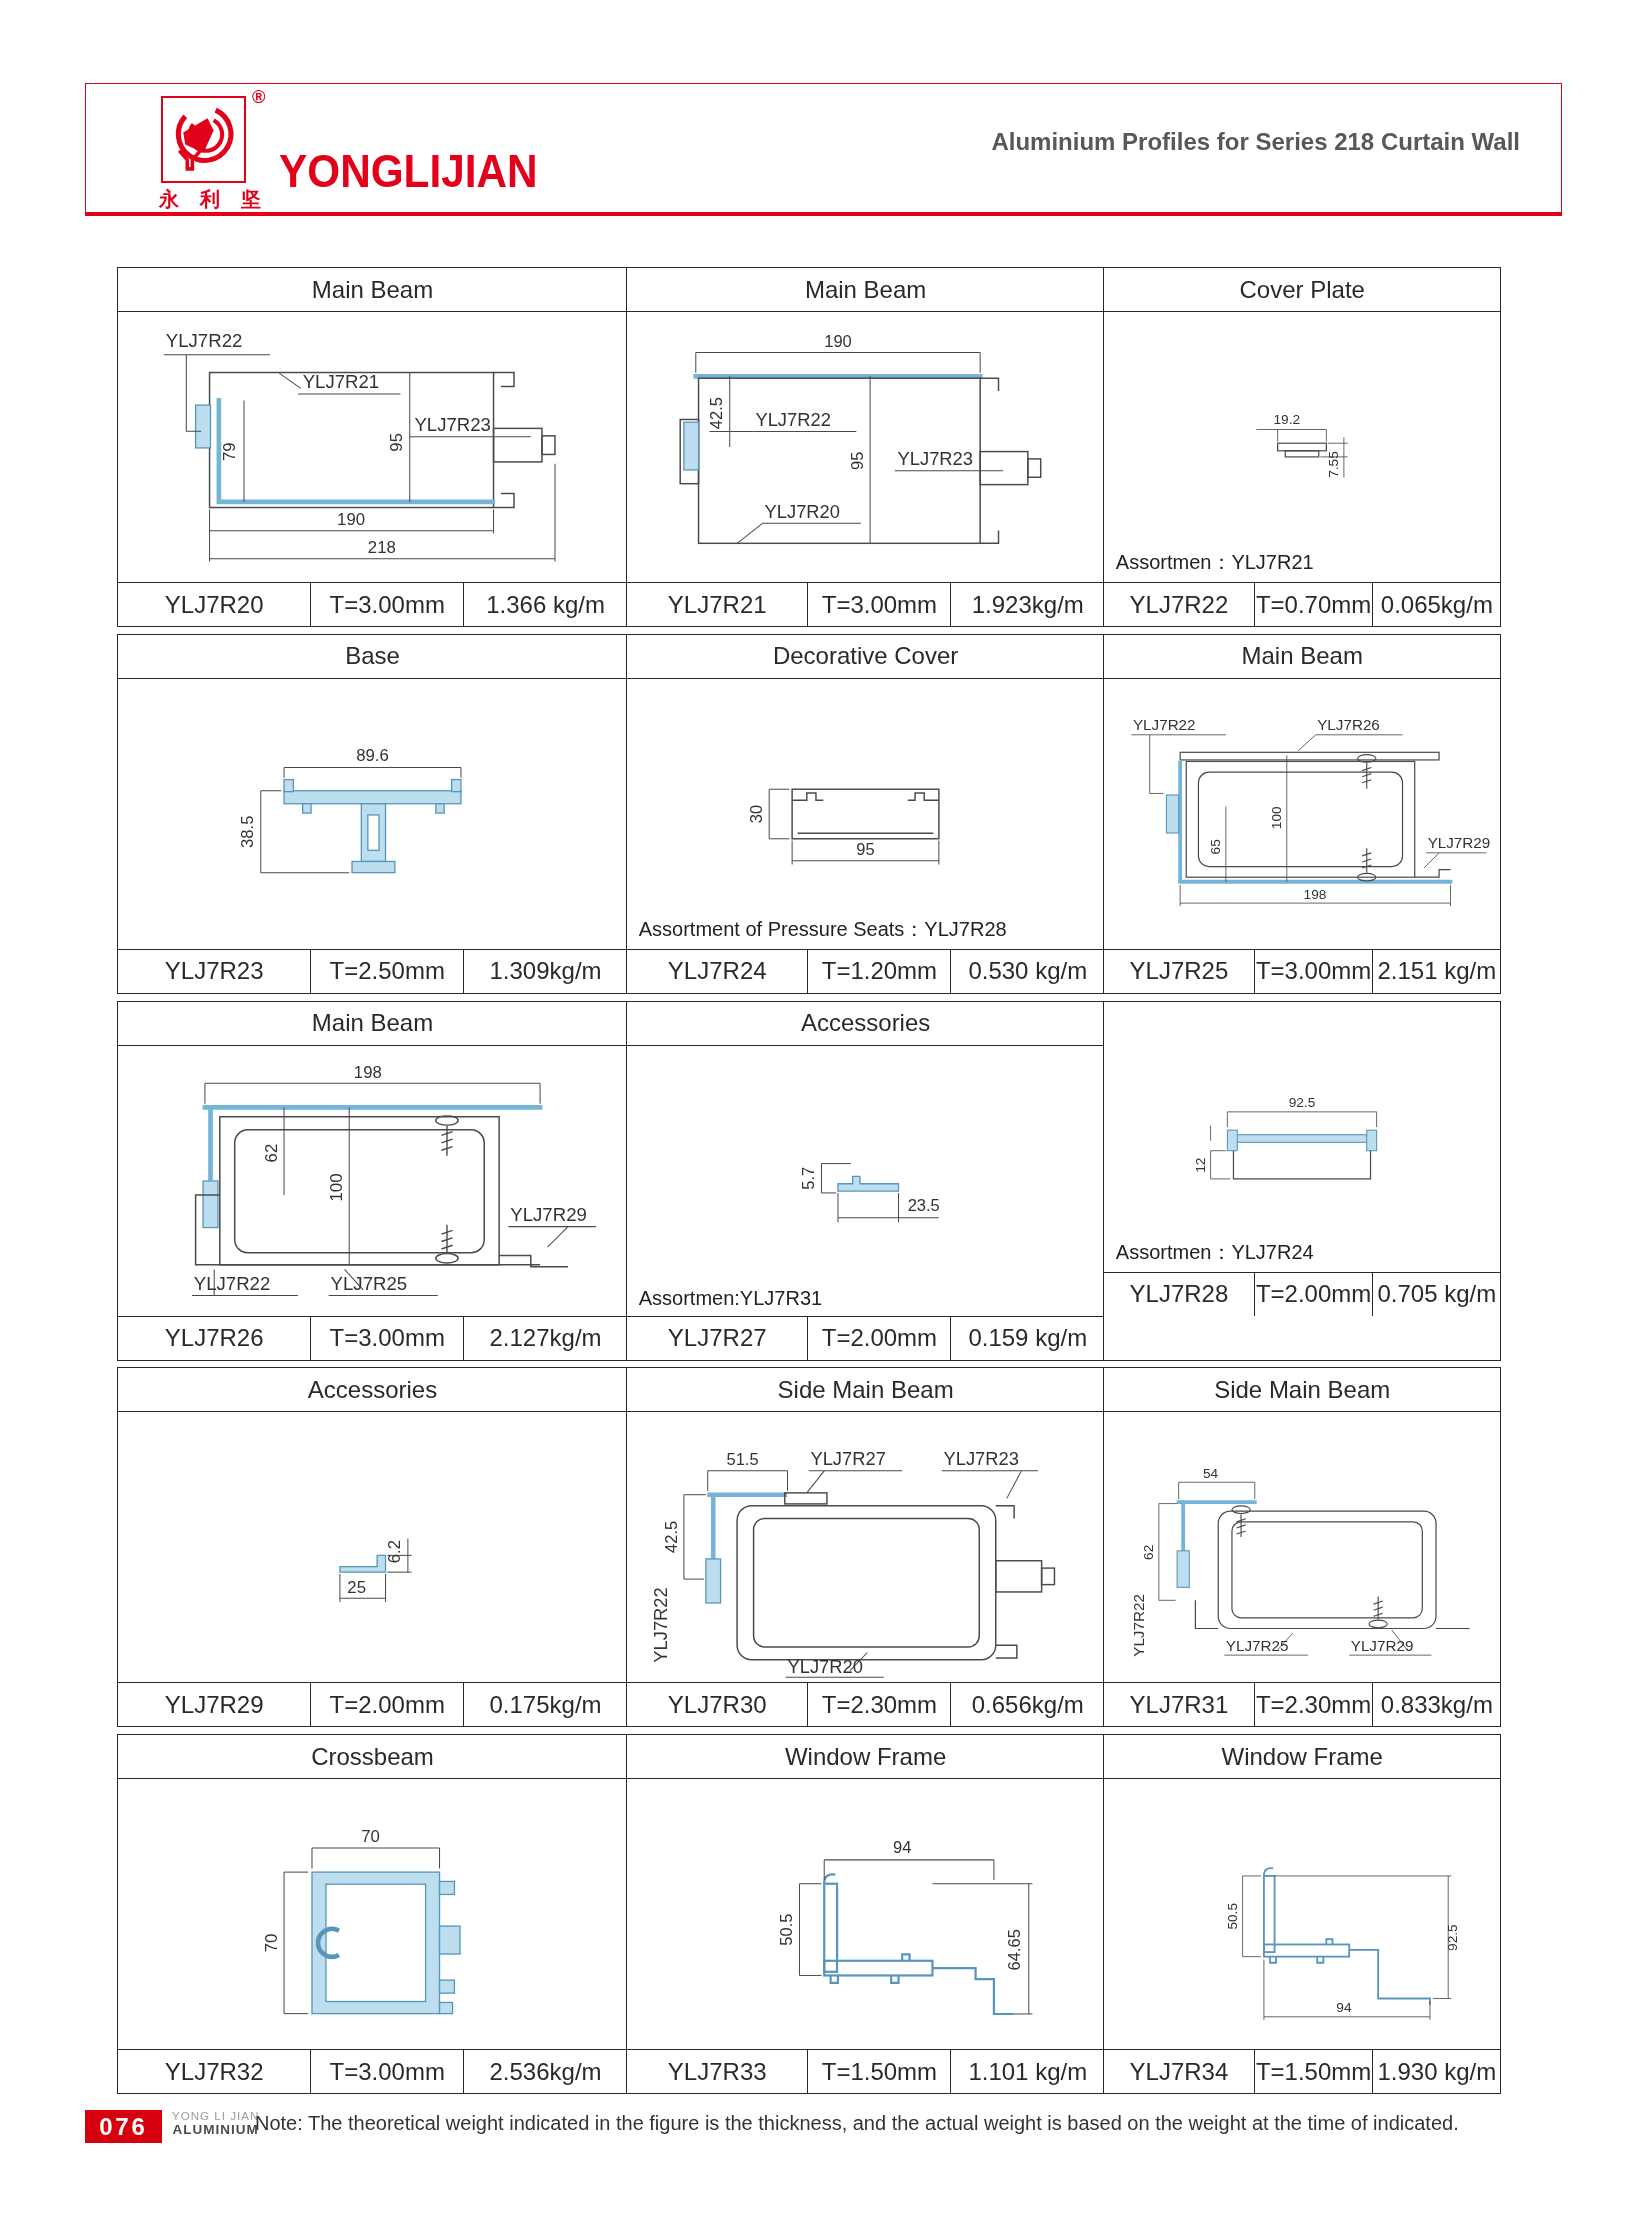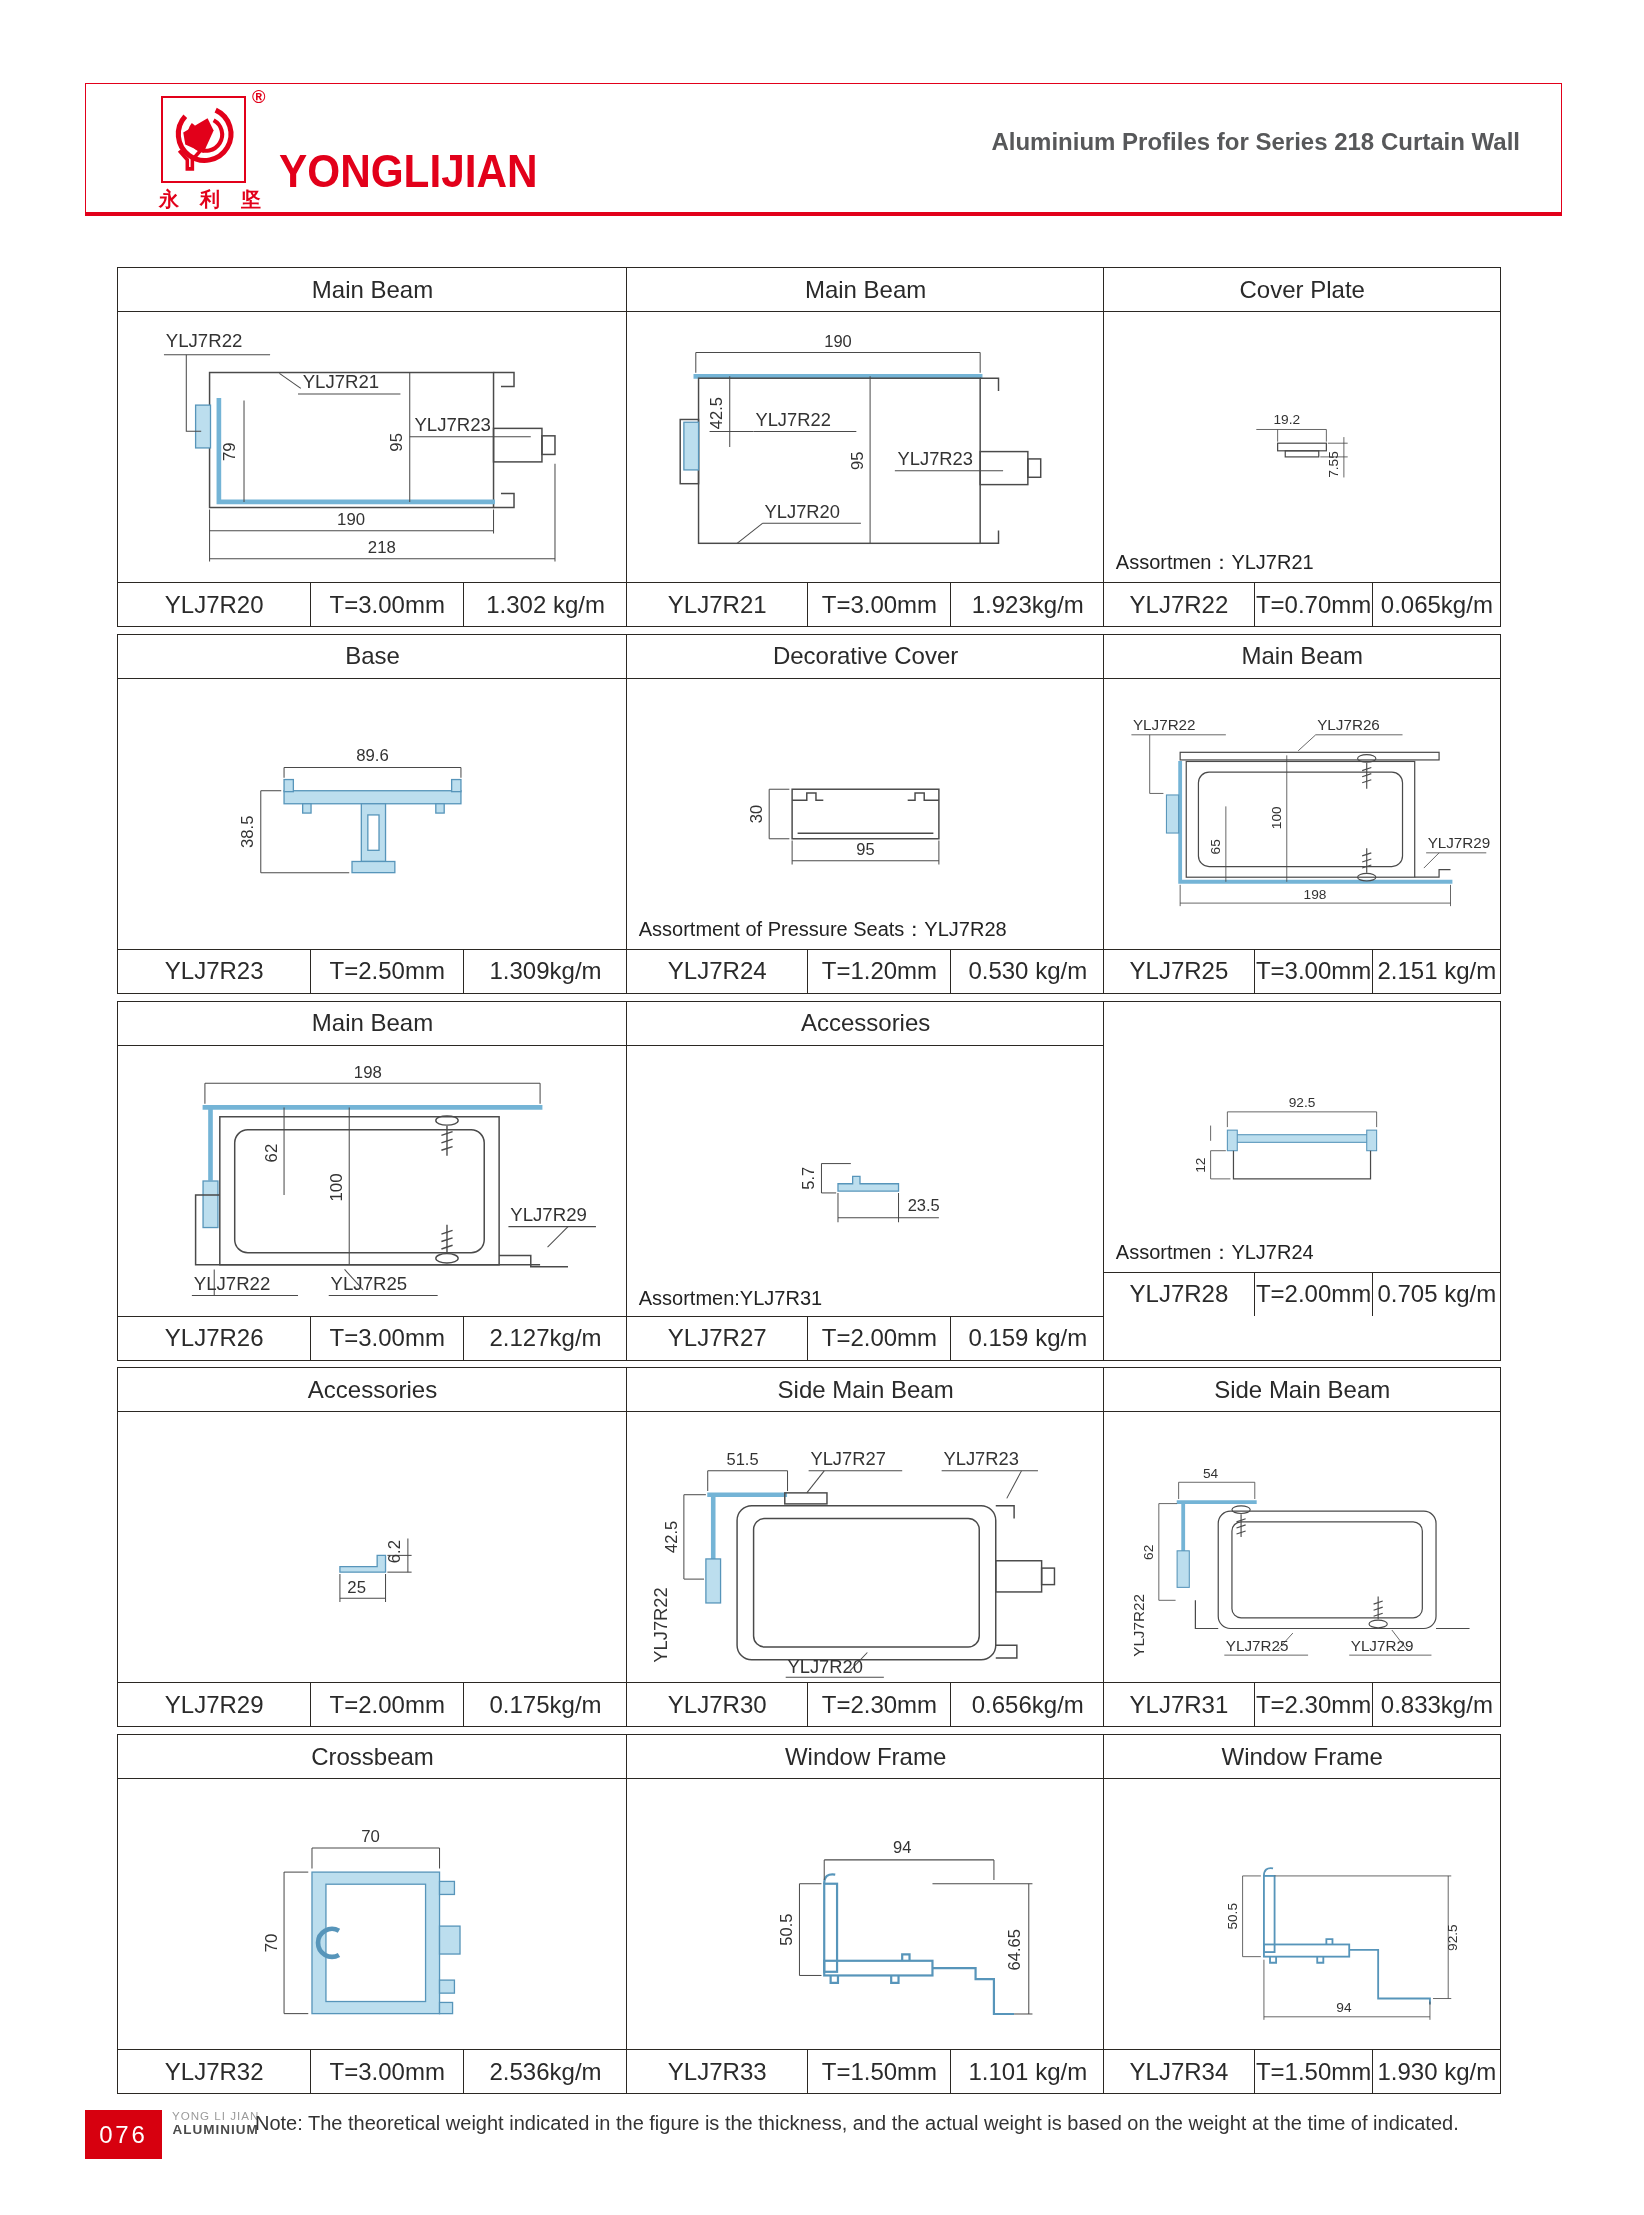--- a/index.html
+++ b/index.html
@@ -34,22 +34,22 @@
   .o{fill:none;stroke:#4a4a4a;stroke-width:1.6;}
   .b{fill:none;stroke:#74b4d6;stroke-width:5;stroke-linecap:square;}
   .bf{fill:#bcdeee;stroke:#5795ba;stroke-width:1.4;}
   .bo{fill:none;stroke:#5795ba;stroke-width:2.4;}
   .d{stroke:#4a4a4a;stroke-width:1.1;}
   .scr{fill:none;stroke:#4a4a4a;stroke-width:1.5;}
   text.dt{font-size:18px;fill:#333;font-family:"Liberation Sans",sans-serif;}
   text.lb{font-size:20px;fill:#333;font-family:"Liberation Sans",sans-serif;}
   
   .pfoot{position:absolute;left:85px;top:2110px;width:1477px;height:48px;}
-  .pageno{position:absolute;left:0;top:0;width:77px;height:49px;background:#d7000f;color:#fff;
-          font-size:24px;font-weight:normal;display:flex;align-items:center;justify-content:center;letter-spacing:2.9px;}
+  .pageno{position:absolute;left:0;top:0;width:77px;height:33px;background:#d7000f;color:#fff;
+          font-size:24px;font-weight:bold;display:flex;align-items:center;justify-content:center;letter-spacing:2.9px;}
   .brand{position:absolute;left:87px;top:0;line-height:1.1;text-align:center;}
   .brand .b1{font-size:11.6px;color:#9b9b9b;letter-spacing:1px;}
   .brand .b2{font-size:13.5px;color:#4a4a4a;font-weight:bold;letter-spacing:1px;}
   .note{position:absolute;left:170px;top:1.9px;font-size:20px;color:#333;white-space:nowrap;}
 </style>
 </head>
 <body>
 
 <div class="hdr">
   <div class="logo-sq">
@@ -104,21 +104,21 @@
           <text class="lb" x="305" y="128">YLJ7R23</text>
           <text class="dt" text-anchor="middle" transform="rotate(-90 112 150)" x="112" y="150">79</text>
           <text class="dt" text-anchor="middle" transform="rotate(-90 292 140)" x="292" y="140">95</text>
           <text class="dt" text-anchor="middle" x="237" y="229">190</text>
           <text class="dt" text-anchor="middle" x="270" y="259">218</text>
         </svg>
       </div>
       <div class="cf">
         <div class="m">YLJ7R20</div>
         <div class="t">T=3.00mm</div>
-        <div class="w">1.302 kg/m</div>
+        <div class="w">1.366 kg/m</div>
       </div>
     </div>
 
     <div class="cell c2">
       <div class="ct">Main Beam</div>
       <div class="cd">
         <svg viewBox="0 0 520 290" preserveAspectRatio="xMidYMid meet">
           <g>
             <line class="b" x1="75" y1="68" x2="385" y2="68"></line>
             <rect class="o" x="78" y="70" width="307" height="180"></rect>

